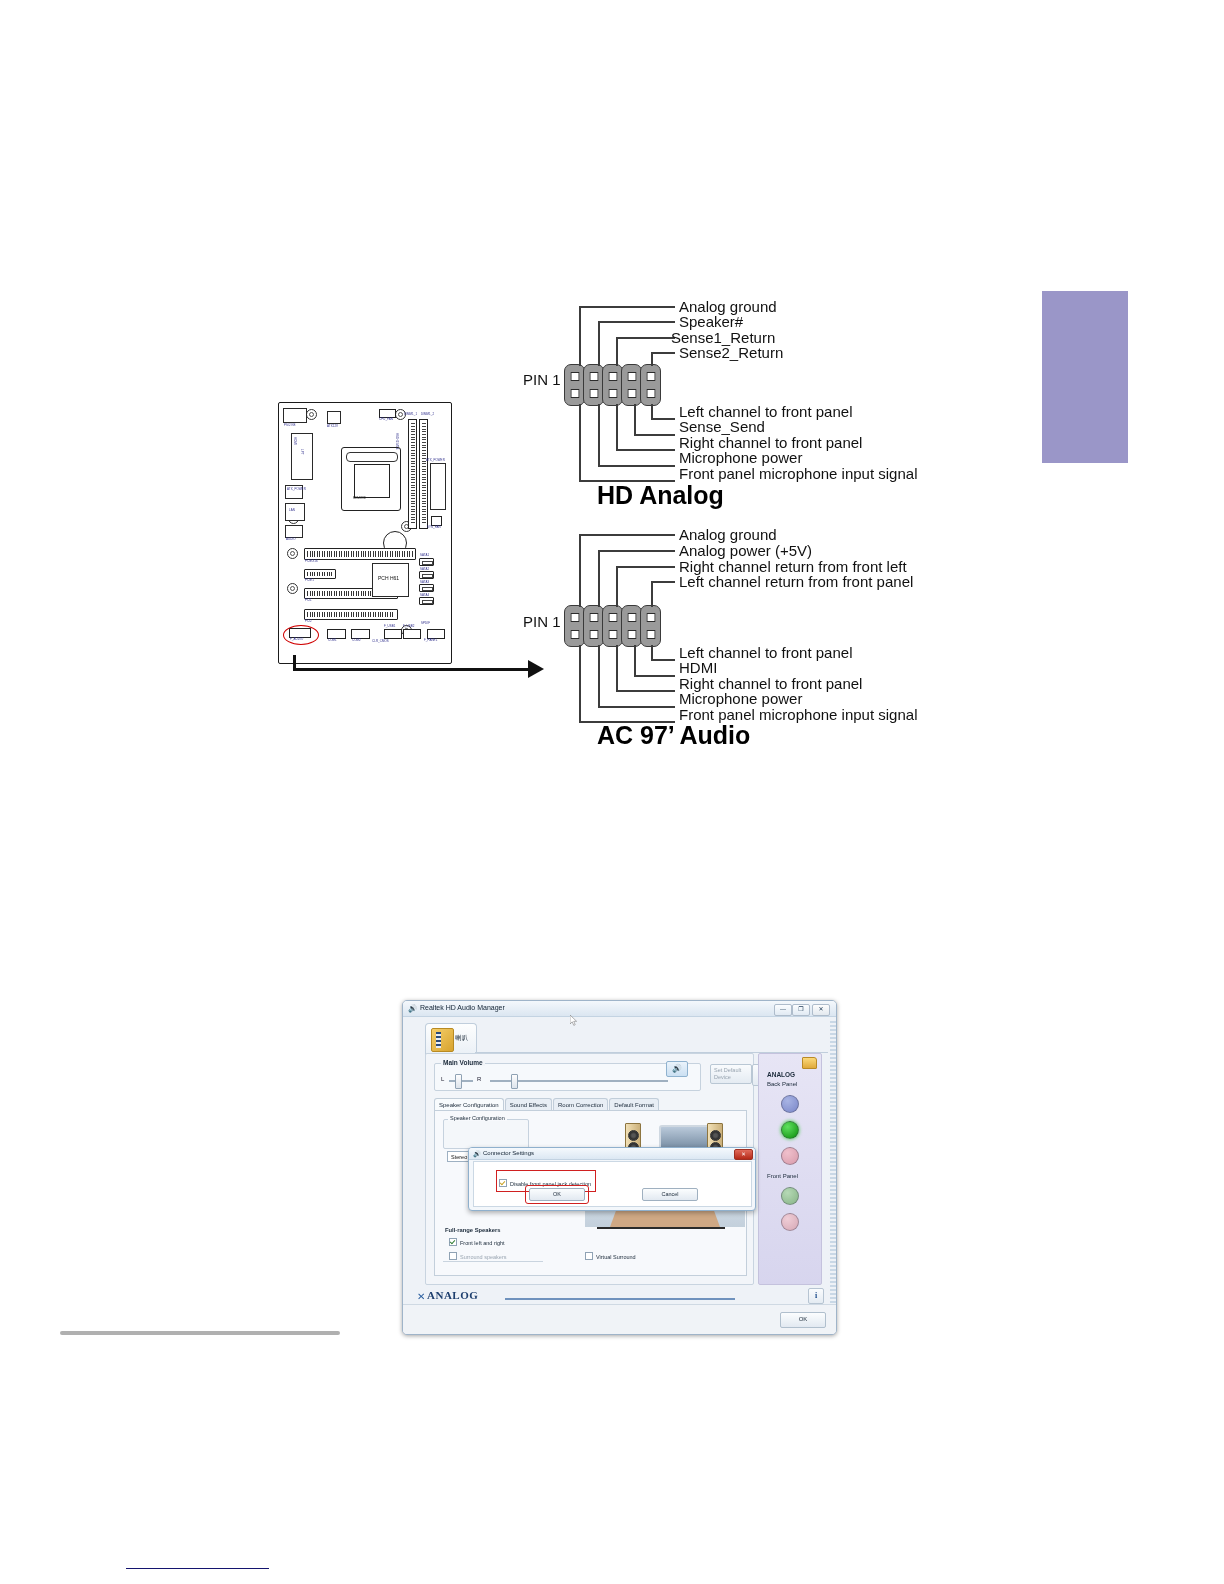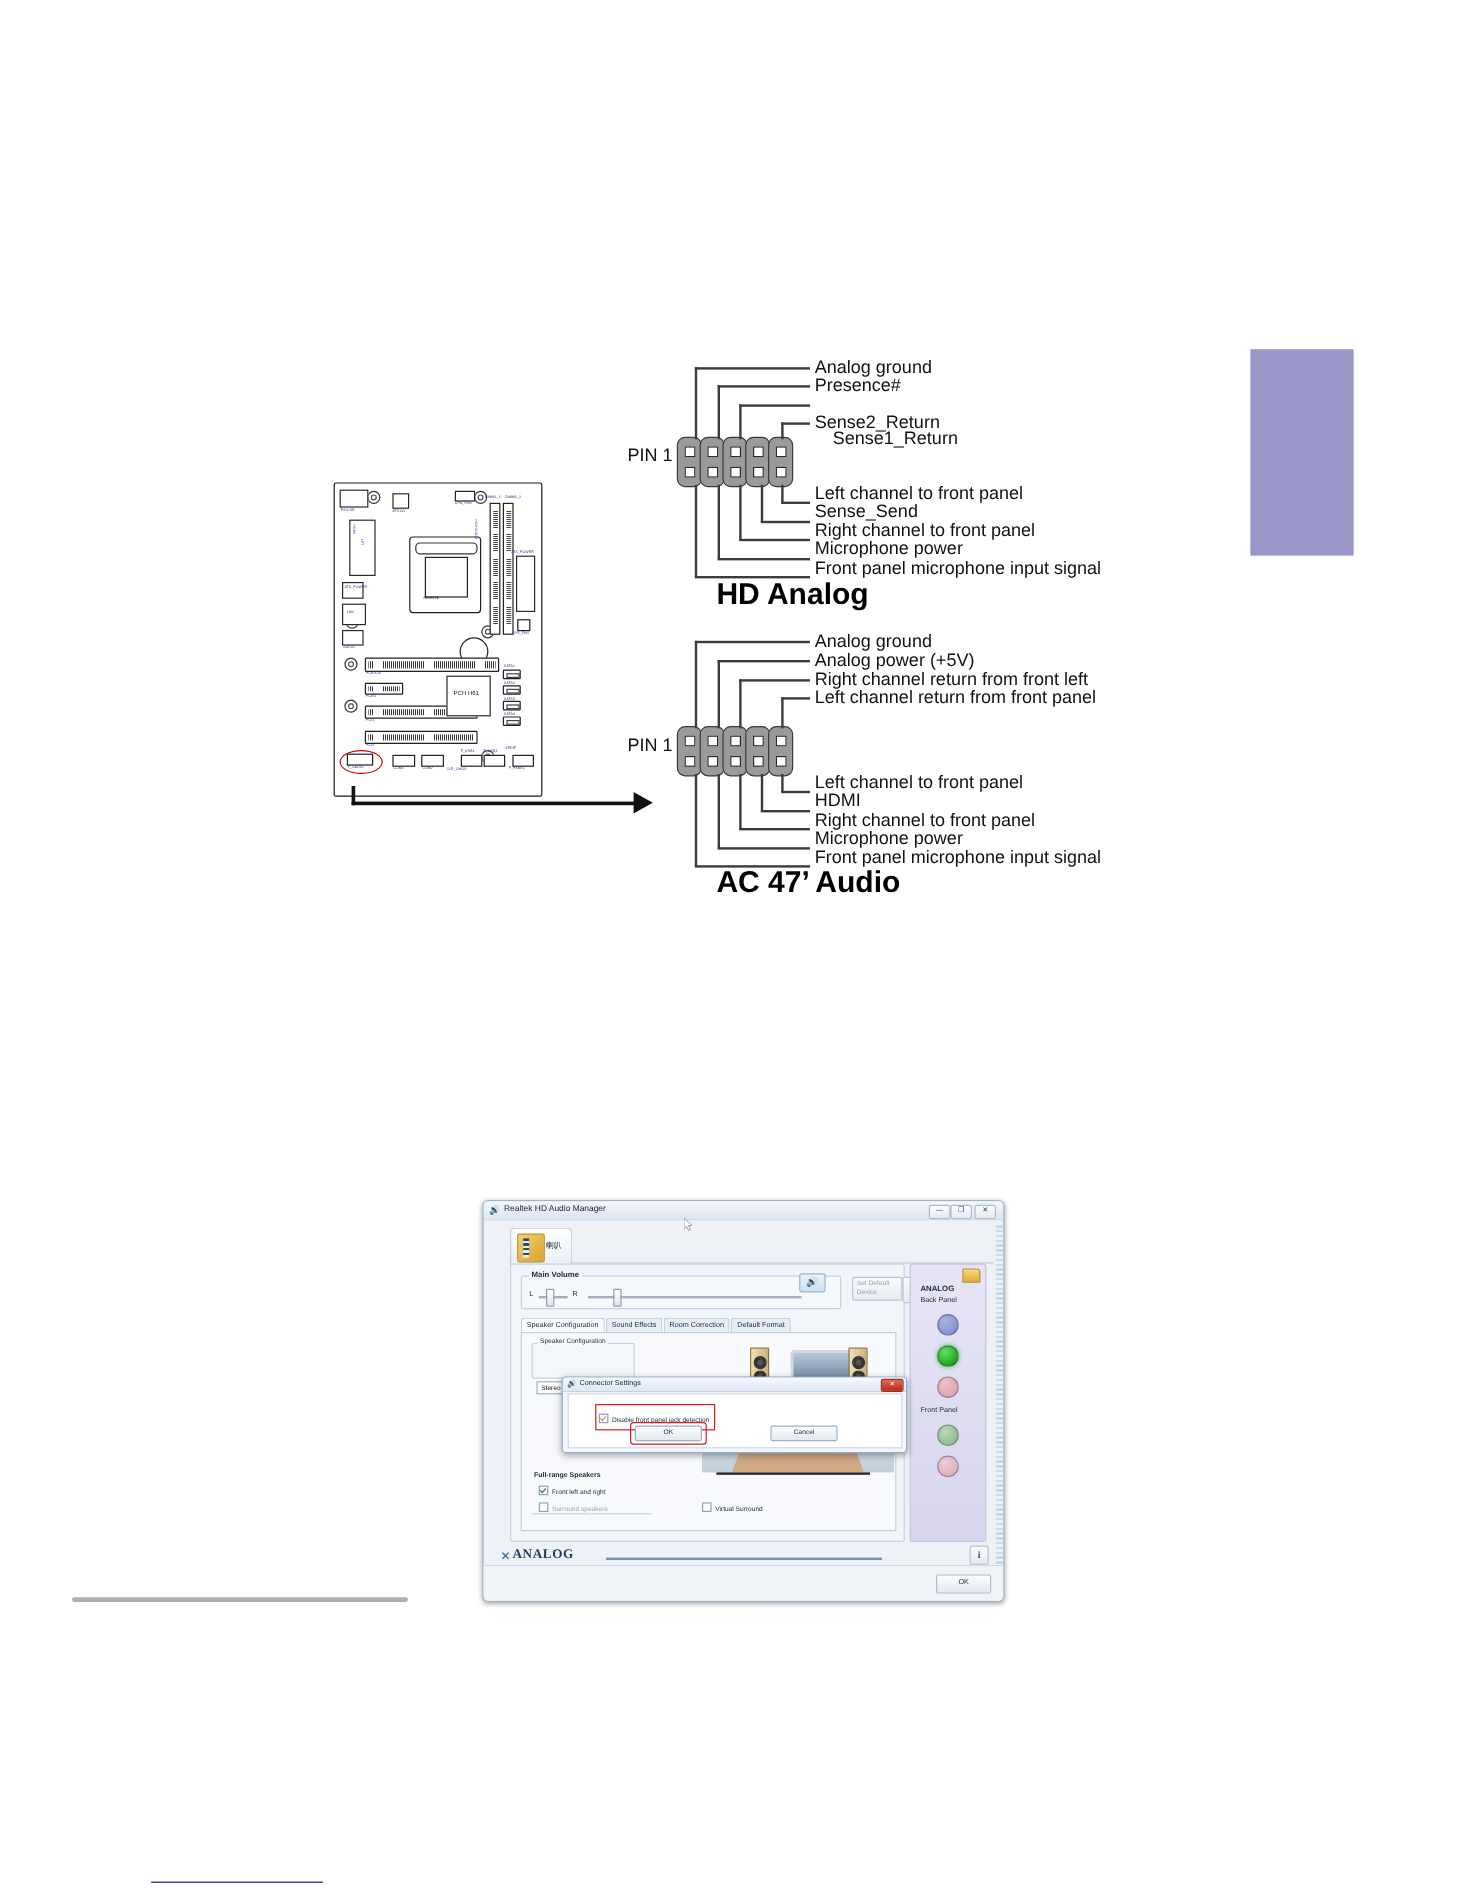--- a/index.html
+++ b/index.html
@@ -418,22 +418,22 @@
   <div class="lead lead-v" style="left:59px;top:18px;height:60px;"></div>
   <div class="lead lead-h" style="left:59px;top:18px;width:96px;"></div>
   <div class="lead lead-v" style="left:78px;top:33px;height:45px;"></div>
   <div class="lead lead-h" style="left:78px;top:33px;width:77px;"></div>
   <div class="lead lead-v" style="left:96px;top:49px;height:29px;"></div>
   <div class="lead lead-h" style="left:96px;top:49px;width:59px;"></div>
   <div class="lead lead-v" style="left:131px;top:64px;height:14px;"></div>
   <div class="lead lead-h" style="left:131px;top:64px;width:24px;"></div>
 
   <span class="pin-label" style="left:159px;top:10px;">Analog ground</span>
-  <span class="pin-label" style="left:159px;top:25px;">Presence#</span>
-  <span class="pin-label" style="left:174px;top:41px;margin-top:28px;">Sense1_Return</span>
+  <span class="pin-label" style="left:159px;top:25px;">Speaker#</span>
+  <span class="pin-label" style="left:151px;top:41px;">Sense1_Return</span>
   <span class="pin-label" style="left:159px;top:56px;">Sense2_Return</span>
 
   <div class="lead lead-v" style="left:131px;top:116px;height:15px;"></div>
   <div class="lead lead-h" style="left:131px;top:130px;width:24px;"></div>
   <div class="lead lead-v" style="left:114px;top:116px;height:31px;"></div>
   <div class="lead lead-h" style="left:114px;top:146px;width:41px;"></div>
   <div class="lead lead-v" style="left:96px;top:116px;height:46px;"></div>
   <div class="lead lead-h" style="left:96px;top:161px;width:59px;"></div>
   <div class="lead lead-v" style="left:78px;top:116px;height:62px;"></div>
   <div class="lead lead-h" style="left:78px;top:177px;width:77px;"></div>
@@ -500,21 +500,21 @@
   <div class="lead lead-h" style="left:78px;top:194px;width:77px;"></div>
   <div class="lead lead-v" style="left:59px;top:133px;height:77px;"></div>
   <div class="lead lead-h" style="left:59px;top:209px;width:96px;"></div>
 
   <span class="pin-label" style="left:159px;top:132px;">Left channel to front panel</span>
   <span class="pin-label" style="left:159px;top:147px;">HDMI</span>
   <span class="pin-label" style="left:159px;top:163px;">Right channel to front panel</span>
   <span class="pin-label" style="left:159px;top:178px;">Microphone power</span>
   <span class="pin-label" style="left:159px;top:194px;">Front panel microphone input signal</span>
 
-  <span class="diagram-title" style="left:77px;top:209px;">AC 47’ Audio</span>
+  <span class="diagram-title" style="left:77px;top:209px;">AC 97’ Audio</span>
 </div>
 
 <div id="realtek-window">
 
   <div id="rt-titlebar">
     <span id="rt-speaker-icon">🔊</span>
     <span id="rt-title-text">Realtek HD Audio Manager</span>
     <div class="rt-winbtn" id="rt-min">—</div>
     <div class="rt-winbtn" id="rt-max">❐</div>
     <div class="rt-winbtn" id="rt-close">✕</div>

